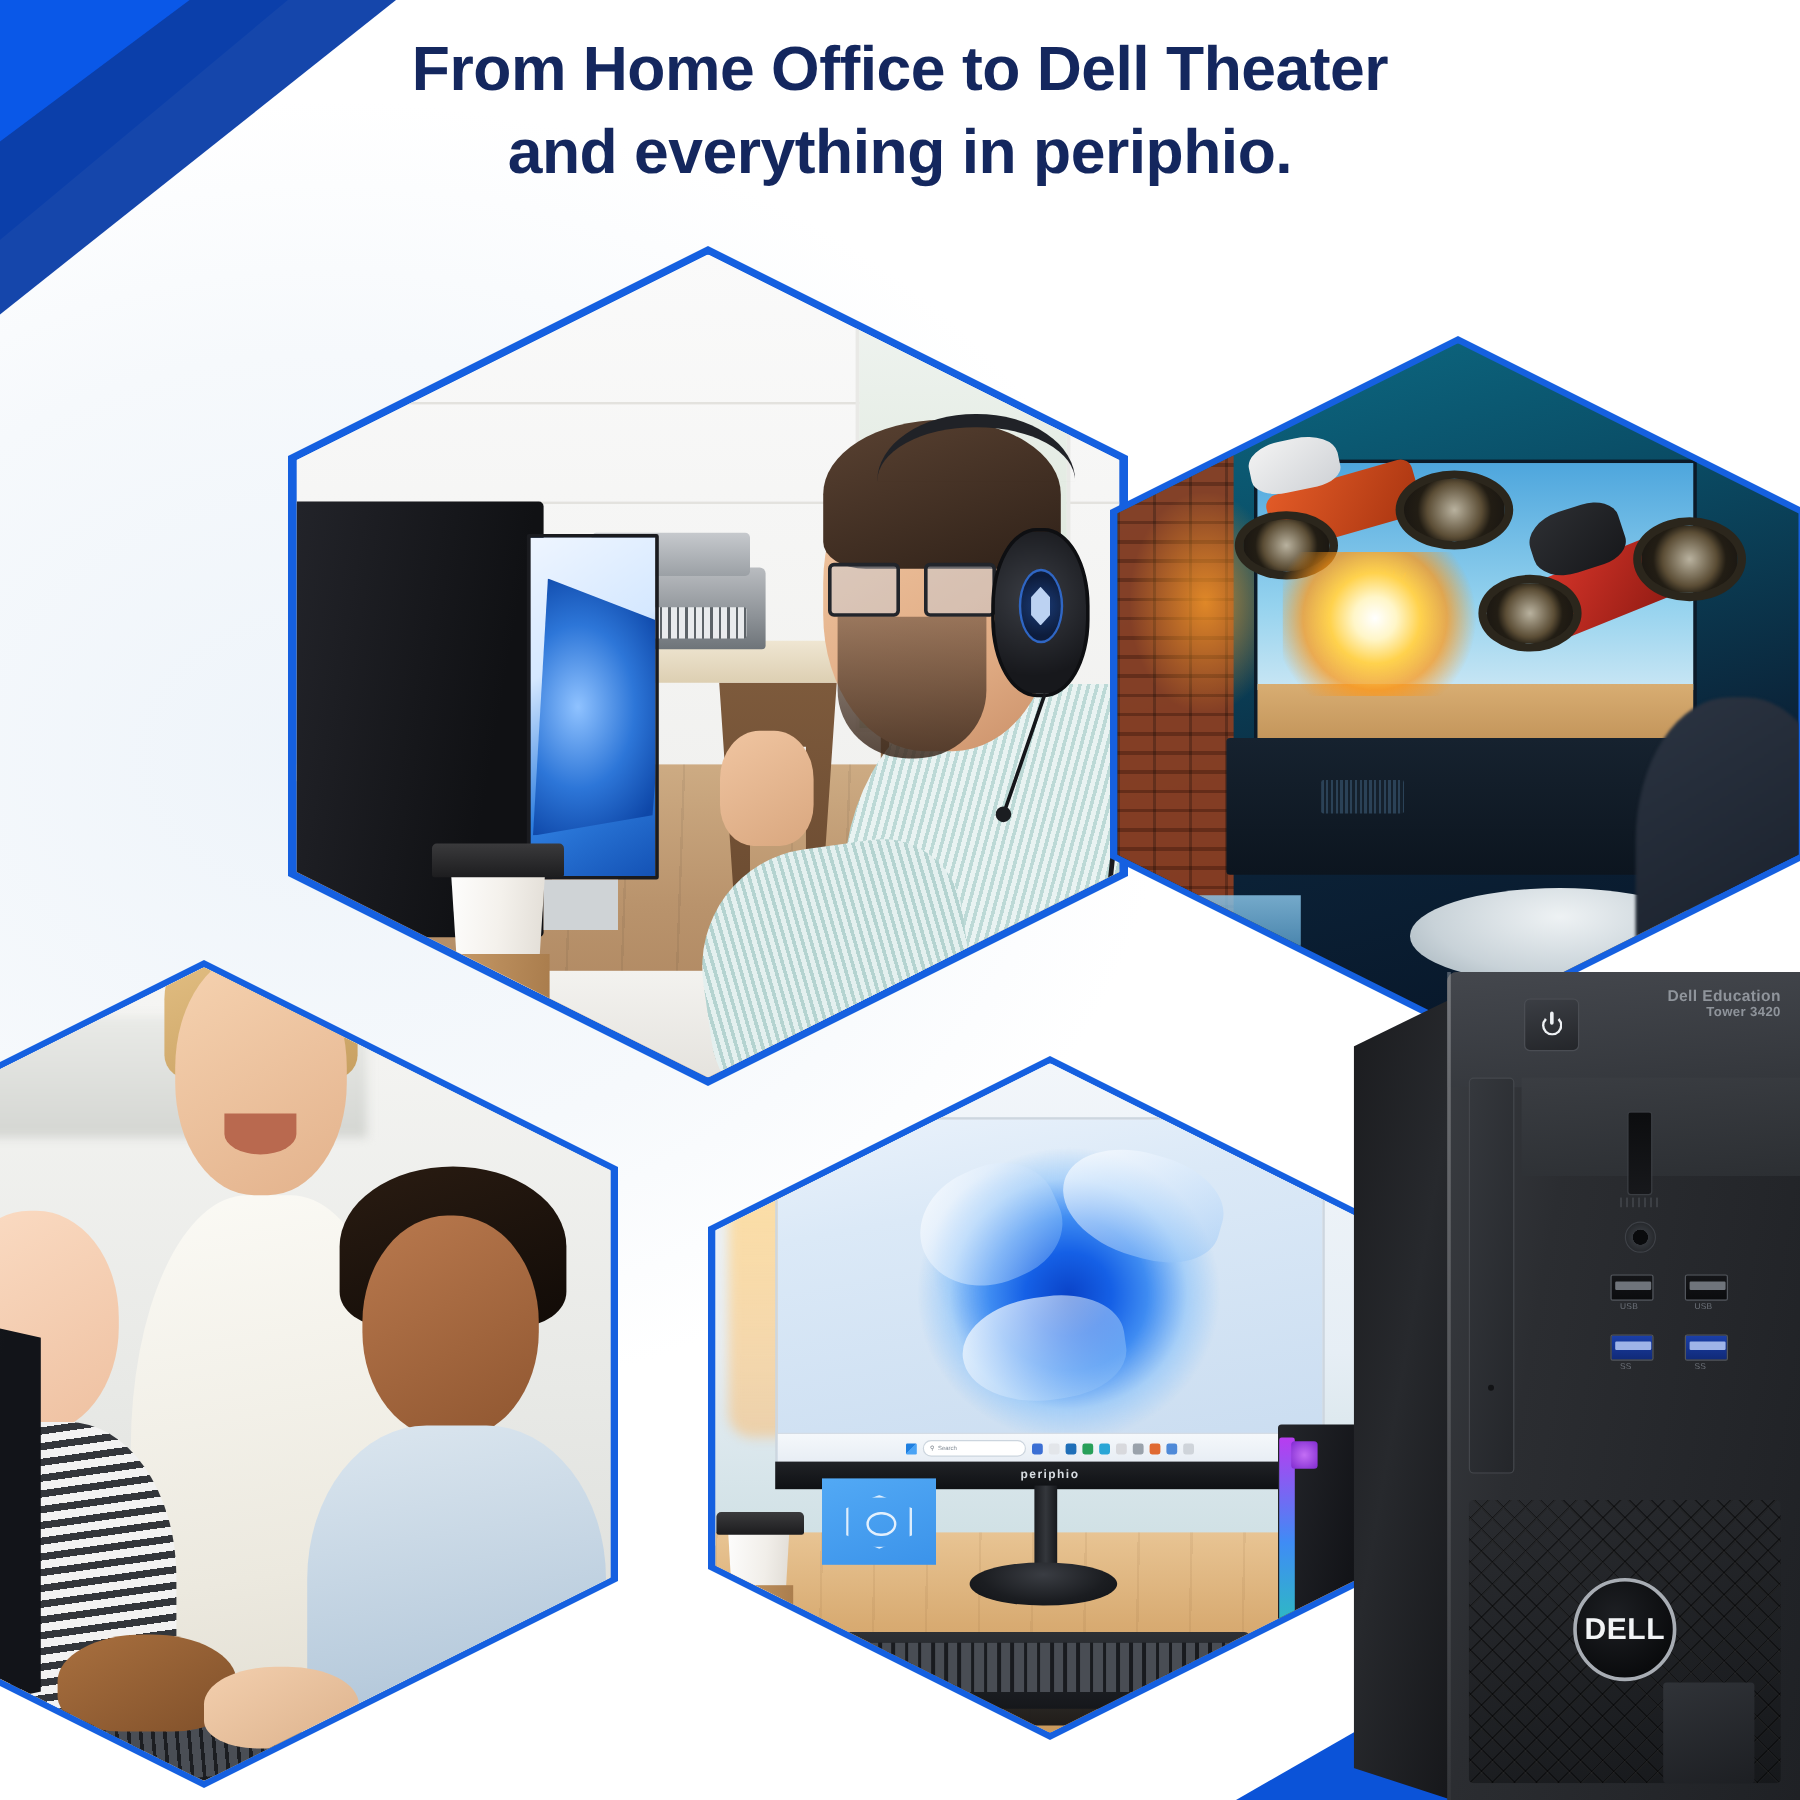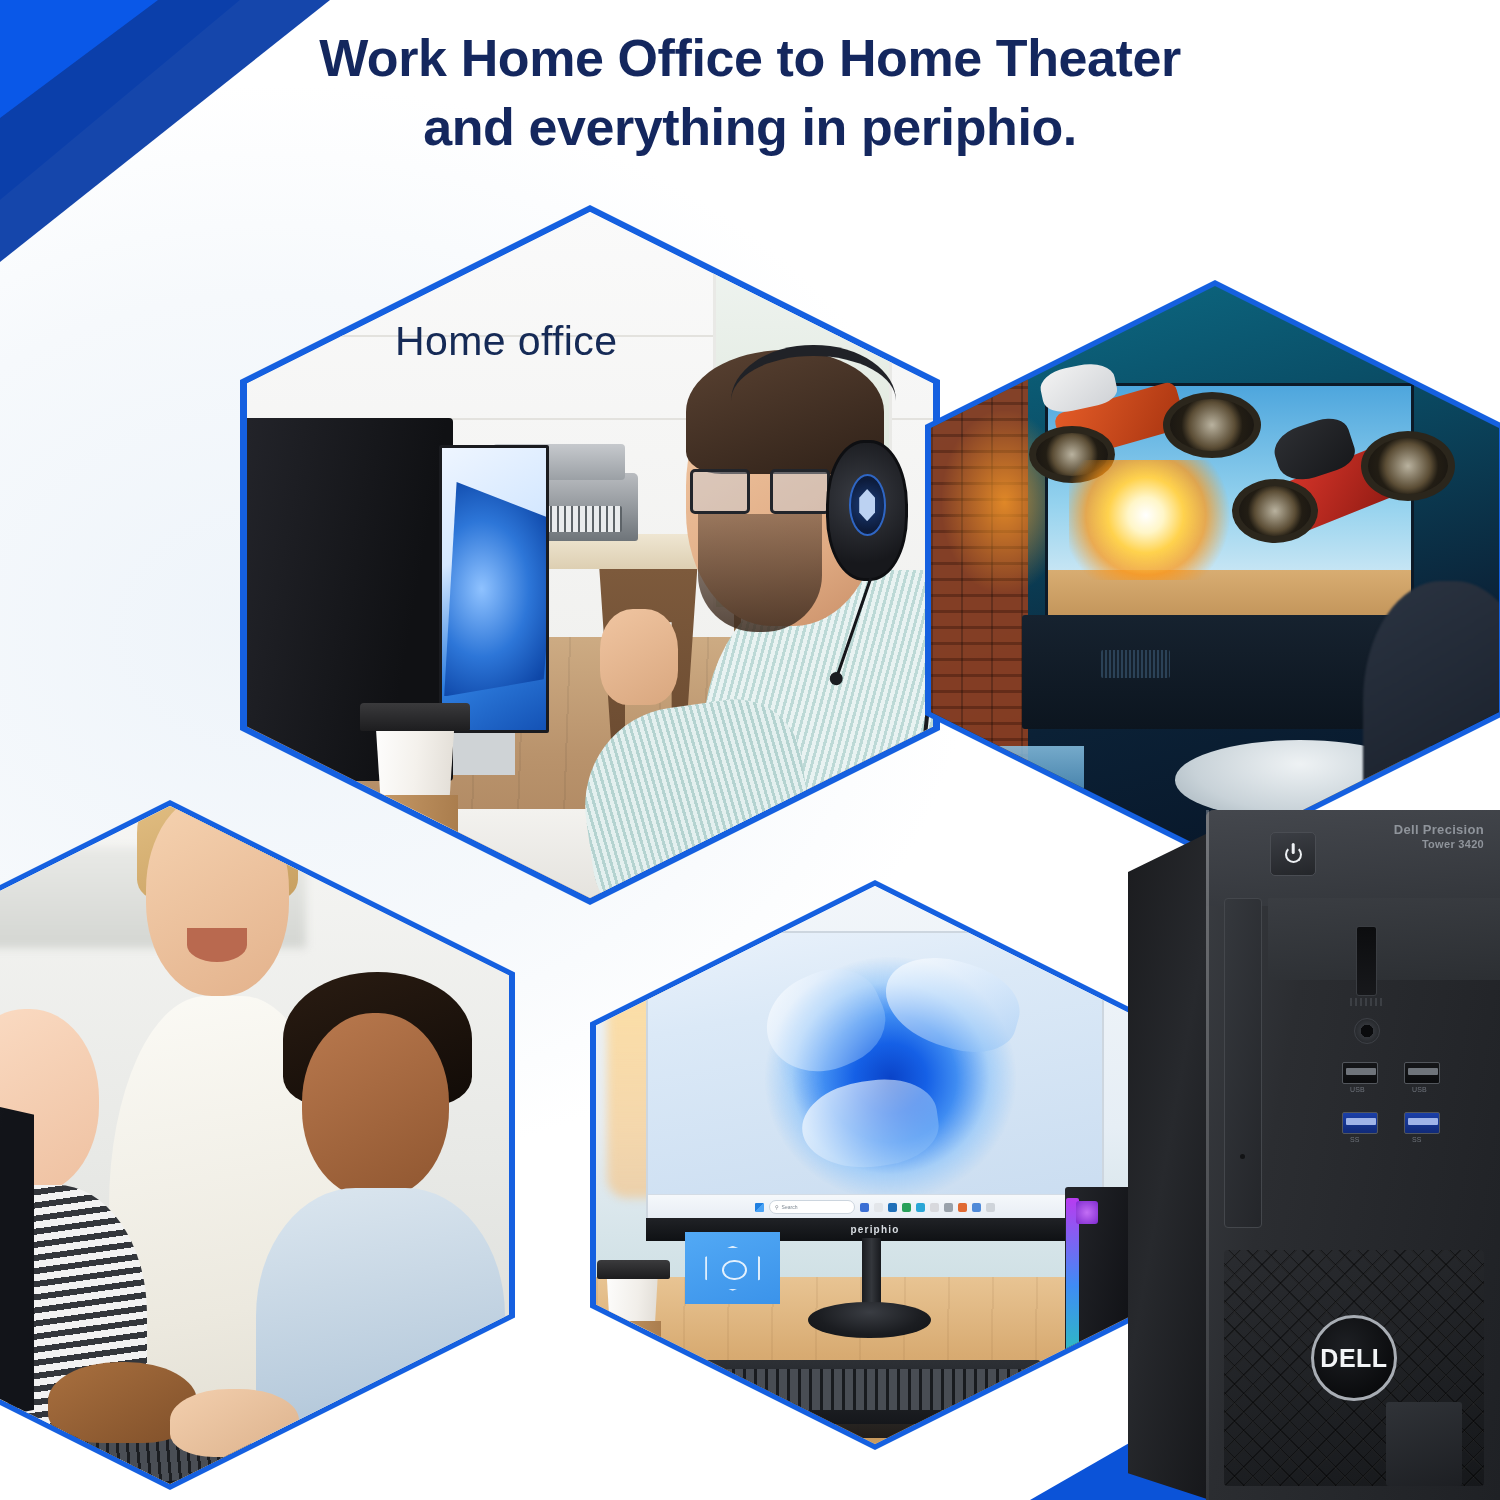--- a/index.html
+++ b/index.html
@@ -423,21 +423,21 @@
     <polygon points="0,0 158,0 0,118" fill="#0a58e8"></polygon>
     <polygon points="330,0 430,0 0,330 0,262" fill="#ffffff" opacity="0"></polygon>
   </svg>
 
   <svg id="corner-br" class="corner" viewBox="0 0 470 330" preserveAspectRatio="none">
     <polygon points="470,330 470,60 0,330" fill="#0b53d8"></polygon>
     <polygon points="470,330 470,150 180,330" fill="#0a58e8"></polygon>
   </svg>
 
   <h1 id="headline">
-    <span class="ln">Work Home Office to Home Theater</span>
+    <span class="ln">From Home Office to Dell Theater</span>
     <span class="ln">and everything in periphio.</span>
   </h1>
 
   <div id="hex-office-border" class="hex-border"></div>
   <div id="hex-office" class="hex">
     <div class="ho-wall"></div>
     <div class="ho-wall-line" style="top:18%"></div>
     <div class="ho-wall-line" style="top:30%"></div>
     <div class="ho-window"></div>
     <div class="ho-floor"></div>
@@ -466,21 +466,20 @@
         <div class="ho-lens" style="left:0"></div>
         <div class="ho-lens" style="right:0"></div>
       </div>
       <div class="ho-hp-band"></div>
       <div class="ho-hp-cup"></div>
       <div class="ho-hp-logo"></div>
       <div class="ho-mic"></div>
       <div class="ho-cable"></div>
     </div>
   </div>
-  <div id="label-home-office" class="hex-label">Home office</div>
 
   <div id="hex-theater-border" class="hex-border"></div>
   <div id="hex-theater" class="hex">
     <div class="ht-wall-brick"></div>
     <div class="ht-glow"></div>
 
     <div class="ht-tv">
       <div class="ht-sky"></div>
       <div class="ht-ground"></div>
       <div class="ht-bike">
@@ -589,21 +588,21 @@
     <div class="ws-cup-sleeve"></div>
     <div class="ws-cup-lid"></div>
   </div>
 
   <div id="dell-tower">
     <div class="dt-side"></div>
     <div class="dt-front"></div>
     <div class="dt-top-panel"></div>
 
     <div class="dt-model">
-      <div class="m1">Dell Precision</div>
+      <div class="m1">Dell Education</div>
       <div class="m2">Tower 3420</div>
     </div>
 
     <div class="dt-power">
       <div class="dt-power-ico"></div>
     </div>
 
     <div class="dt-panel2"></div>
     <div class="dt-bay"></div>
     <div class="dt-bay-dot"></div>

